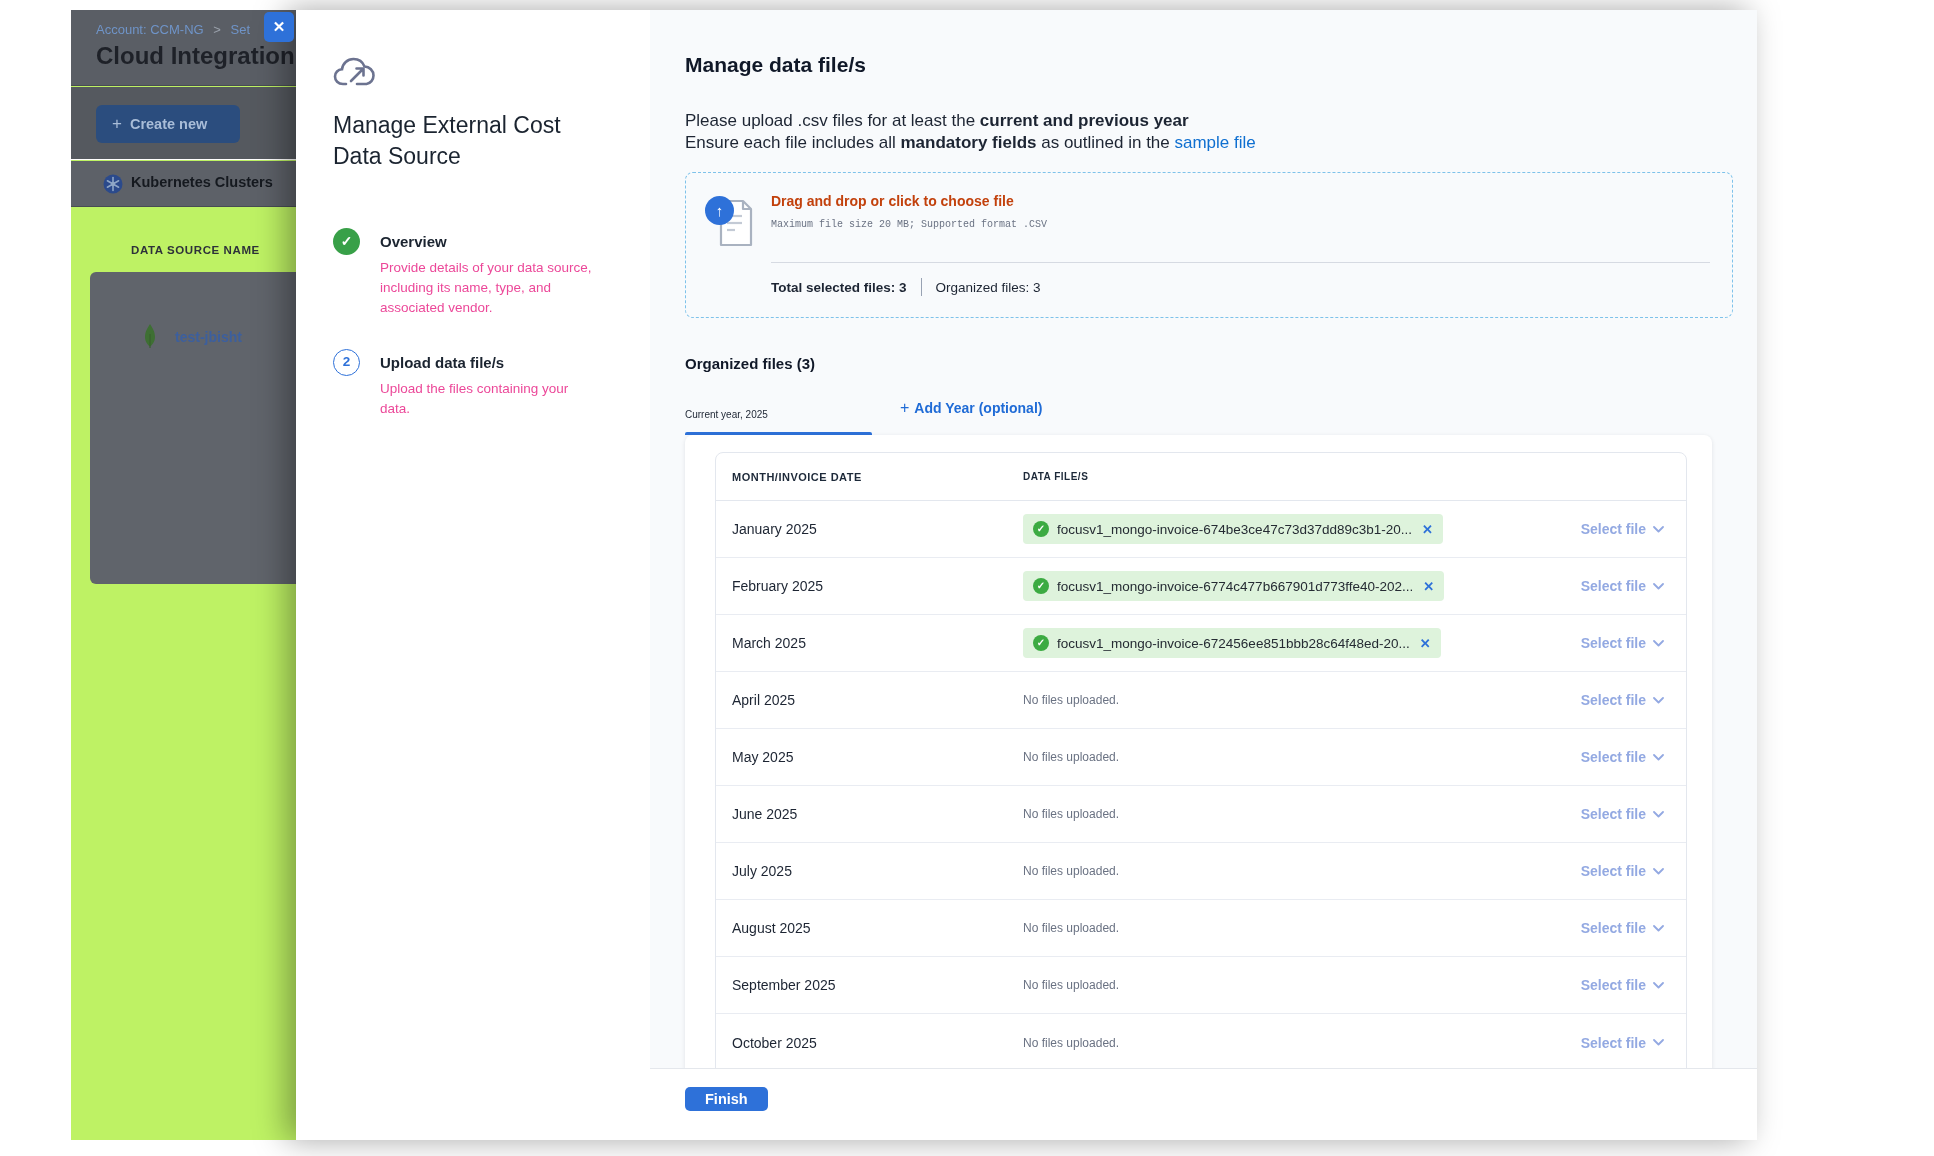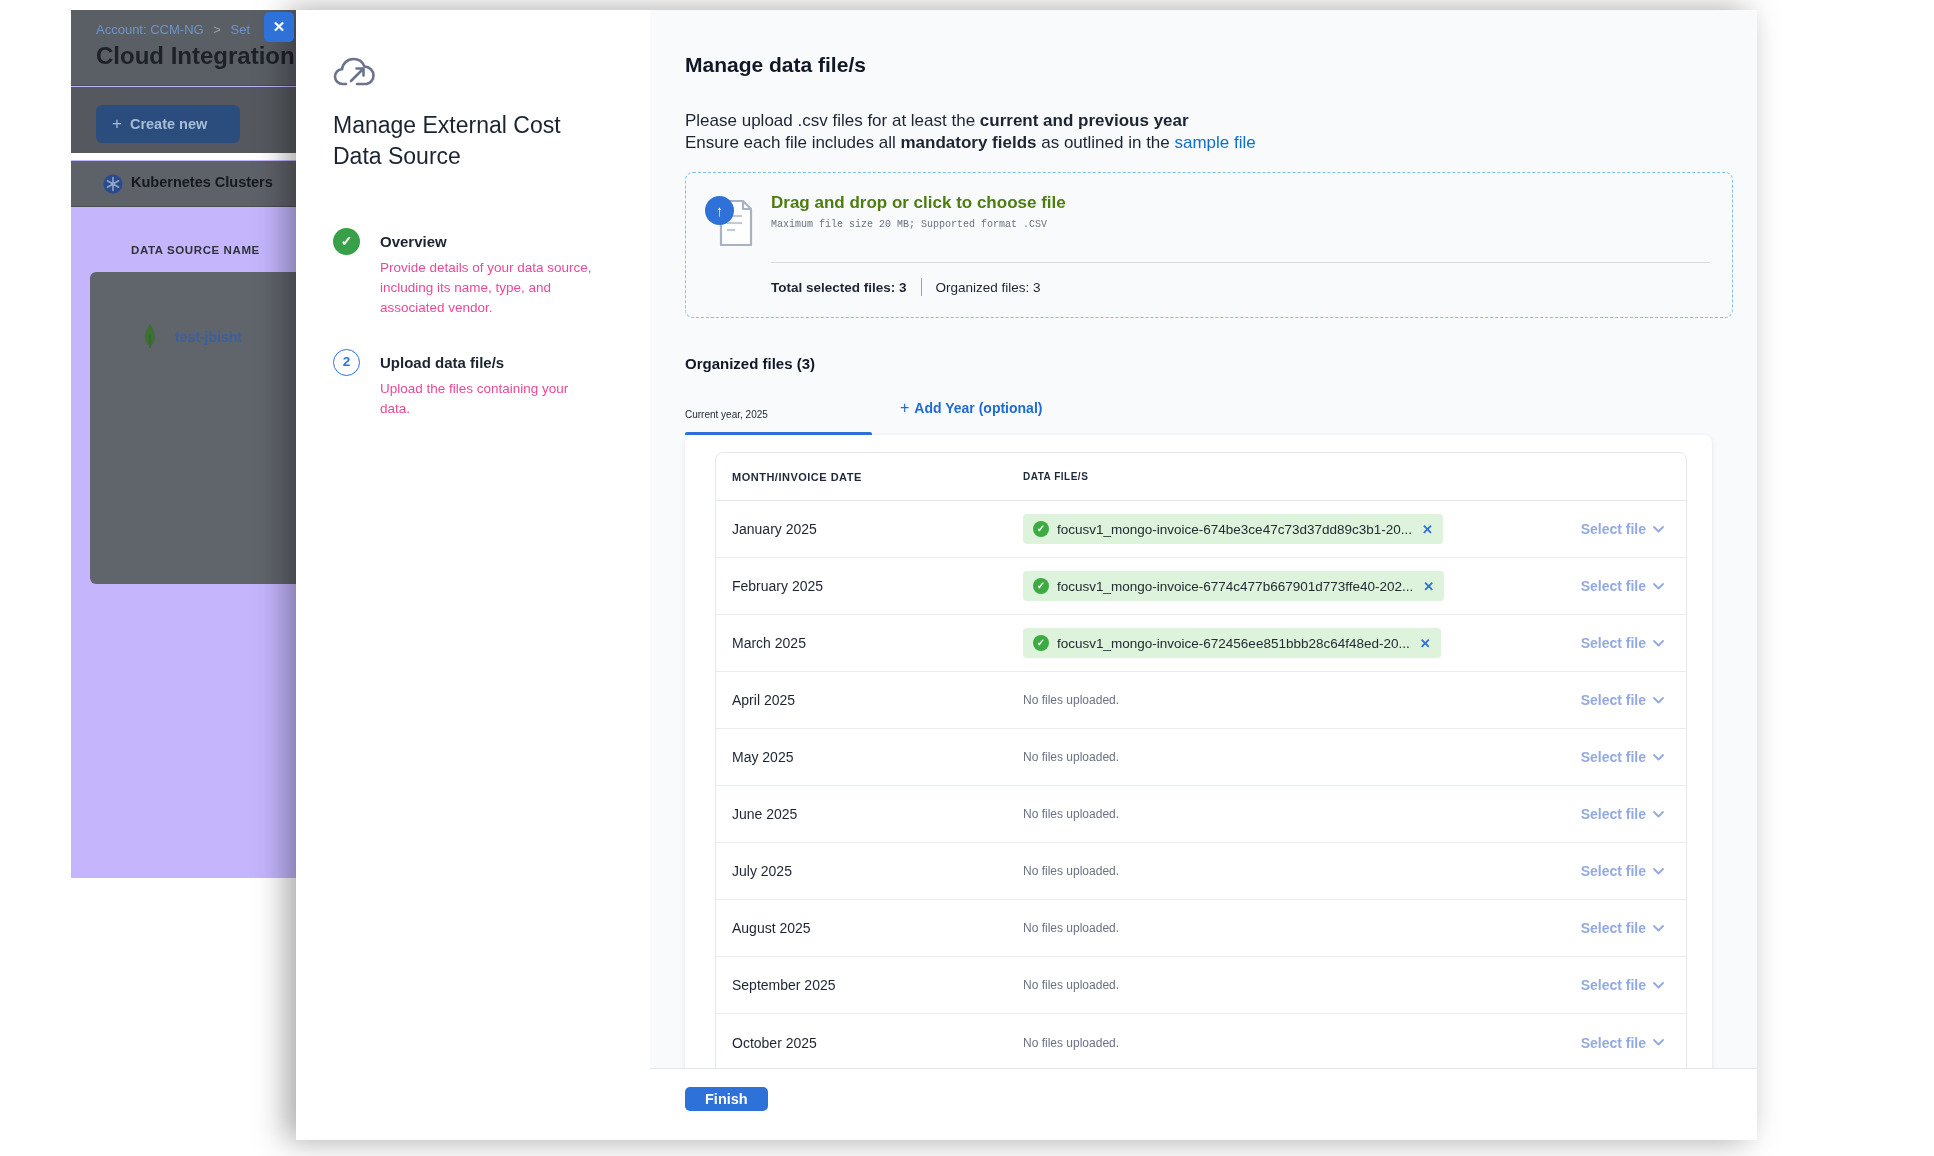--- a/index.html
+++ b/index.html
@@ -1,26 +1,26 @@
 <!DOCTYPE html>
 <html><head>
 <meta charset="utf-8">
 <style>
   * { margin:0; padding:0; box-sizing:border-box; }
   html,body { width:1934px; height:1156px; background:#ffffff; font-family:"Liberation Sans",sans-serif; overflow:hidden; }
 
   .app { position:absolute; left:71px; top:10px; width:1686px; height:1130px; }
 
   
-  .backdrop { position:absolute; left:0; top:0; width:225px; height:868px; background:#c4b5fd; overflow:hidden; }
+  .backdrop { position:absolute; left:0; top:0; width:225px; height:1130px; background:#bef264; overflow:hidden; }
   .bd-header { position:absolute; left:0; top:0; width:100%; height:76px; background:#5a5e65; border-bottom:1px solid #484c53; }
   .bd-crumbs { position:absolute; left:25px; top:12px; font-size:13px; color:#6f94c8; white-space:nowrap; }
   .bd-crumbs .sep { color:#9aa1ab; margin:0 6px; }
   .bd-title { position:absolute; left:25px; top:32px; font-size:24px; font-weight:700; color:#1e2128; white-space:nowrap; }
-  .bd-toolbar { position:absolute; left:0; top:77px; width:100%; height:73px; background:#55595f; border-bottom:7px solid #ffffff; }
+  .bd-toolbar { position:absolute; left:0; top:77px; width:100%; height:73px; background:#55595f; border-bottom:1px solid #ffffff; }
   .bd-create { position:absolute; left:25px; top:18px; width:144px; height:38px; background:#2b4d7e; border:none; border-radius:6px; color:#a9bdd8; font-size:14.5px; font-weight:700; font-family:inherit; text-align:left; padding-left:16px; }
   .bd-create .plus { margin-right:8px; font-weight:400; font-size:17px; }
   .bd-tabbar { position:absolute; left:0; top:151px; width:100%; height:46px; background:#5d6168; border-bottom:1px solid #484c53; }
   .k8s-icon { position:absolute; left:32px; top:13px; width:20px; height:20px; }
   .bd-tab-label { position:absolute; left:60px; top:13px; font-size:14.5px; font-weight:700; color:#15191f; white-space:nowrap; }
   .bd-colhdr { position:absolute; left:60px; top:234px; font-size:11.5px; font-weight:700; letter-spacing:.6px; color:#2e323a; white-space:nowrap; }
   .bd-card { position:absolute; left:19px; top:262px; width:230px; height:312px; background:#60646b; border-radius:6px; }
   .bd-row { position:absolute; left:0; top:40px; width:100%; height:48px; }
   .mongo-icon { position:absolute; left:52px; top:12px; width:16px; height:24px; }
   .bd-row-link { position:absolute; left:85px; top:17px; font-size:14px; font-weight:600; color:#3c5f9e; white-space:nowrap; }
@@ -48,21 +48,21 @@
   .content { flex:1 1 auto; background:#f8fafc; position:relative; }
   .content-scroll { position:absolute; left:0; top:0; width:100%; height:1058px; overflow:hidden; }
   .page-heading { position:absolute; left:35px; top:43px; font-size:21px; font-weight:700; color:#101828; }
   .intro { position:absolute; left:35px; top:100px; font-size:17px; line-height:22px; color:#1d2533; }
   .intro b { font-weight:700; }
   .link { color:#0f6fd0; cursor:pointer; }
 
   .dropzone { position:absolute; left:35px; top:162px; width:1048px; height:146px; border:1.5px dashed #7ec2ea; border-radius:8px; cursor:pointer; }
   .dz-fileicon { position:absolute; left:31px; top:26px; width:48px; height:52px; }
   .dz-circle { position:absolute; left:19px; top:23px; width:29px; height:29px; border-radius:50%; background:#2e71d9; color:#fff; font-size:15px; font-weight:700; text-align:center; line-height:29px; }
-  .dz-title { position:absolute; left:85px; top:20px; font-size:17px; font-weight:700; color:#4d7c0f; }
+  .dz-title { position:absolute; left:85px; top:20px; font-size:14px; font-weight:700; color:#c2410c; }
   .dz-sub { position:absolute; left:85px; top:46px; font-size:10px; color:#6a7283;font-family:Liberation Mono, monospace; }
   .dz-divider { position:absolute; left:85px; right:22px; top:89px; border-top:1px solid #d6dae2; }
   .dz-stats { position:absolute; left:85px; top:105px; display:flex; align-items:center; font-size:13.5px; color:#1d2533; }
   .dz-stats .bold { font-weight:700; }
   .dz-stats .vbar { width:1px; height:18px; background:#98a2b3; margin:0 14px; }
 
   .org-heading { position:absolute; left:35px; top:345px; font-size:15px; font-weight:700; color:#101828; }
   .tabs { position:absolute; left:35px; top:385px; height:40px; }
   .tab-current { position:absolute; left:0; top:5px; width:187px; height:40px; font-size:10px; color:#1d2533; text-align:left; line-height:30px; cursor:pointer; }
   .tab-underline { position:absolute; left:0; bottom:0; width:187px; height:3px; background:#2e71d9; border-radius:2px 2px 0 0; }

